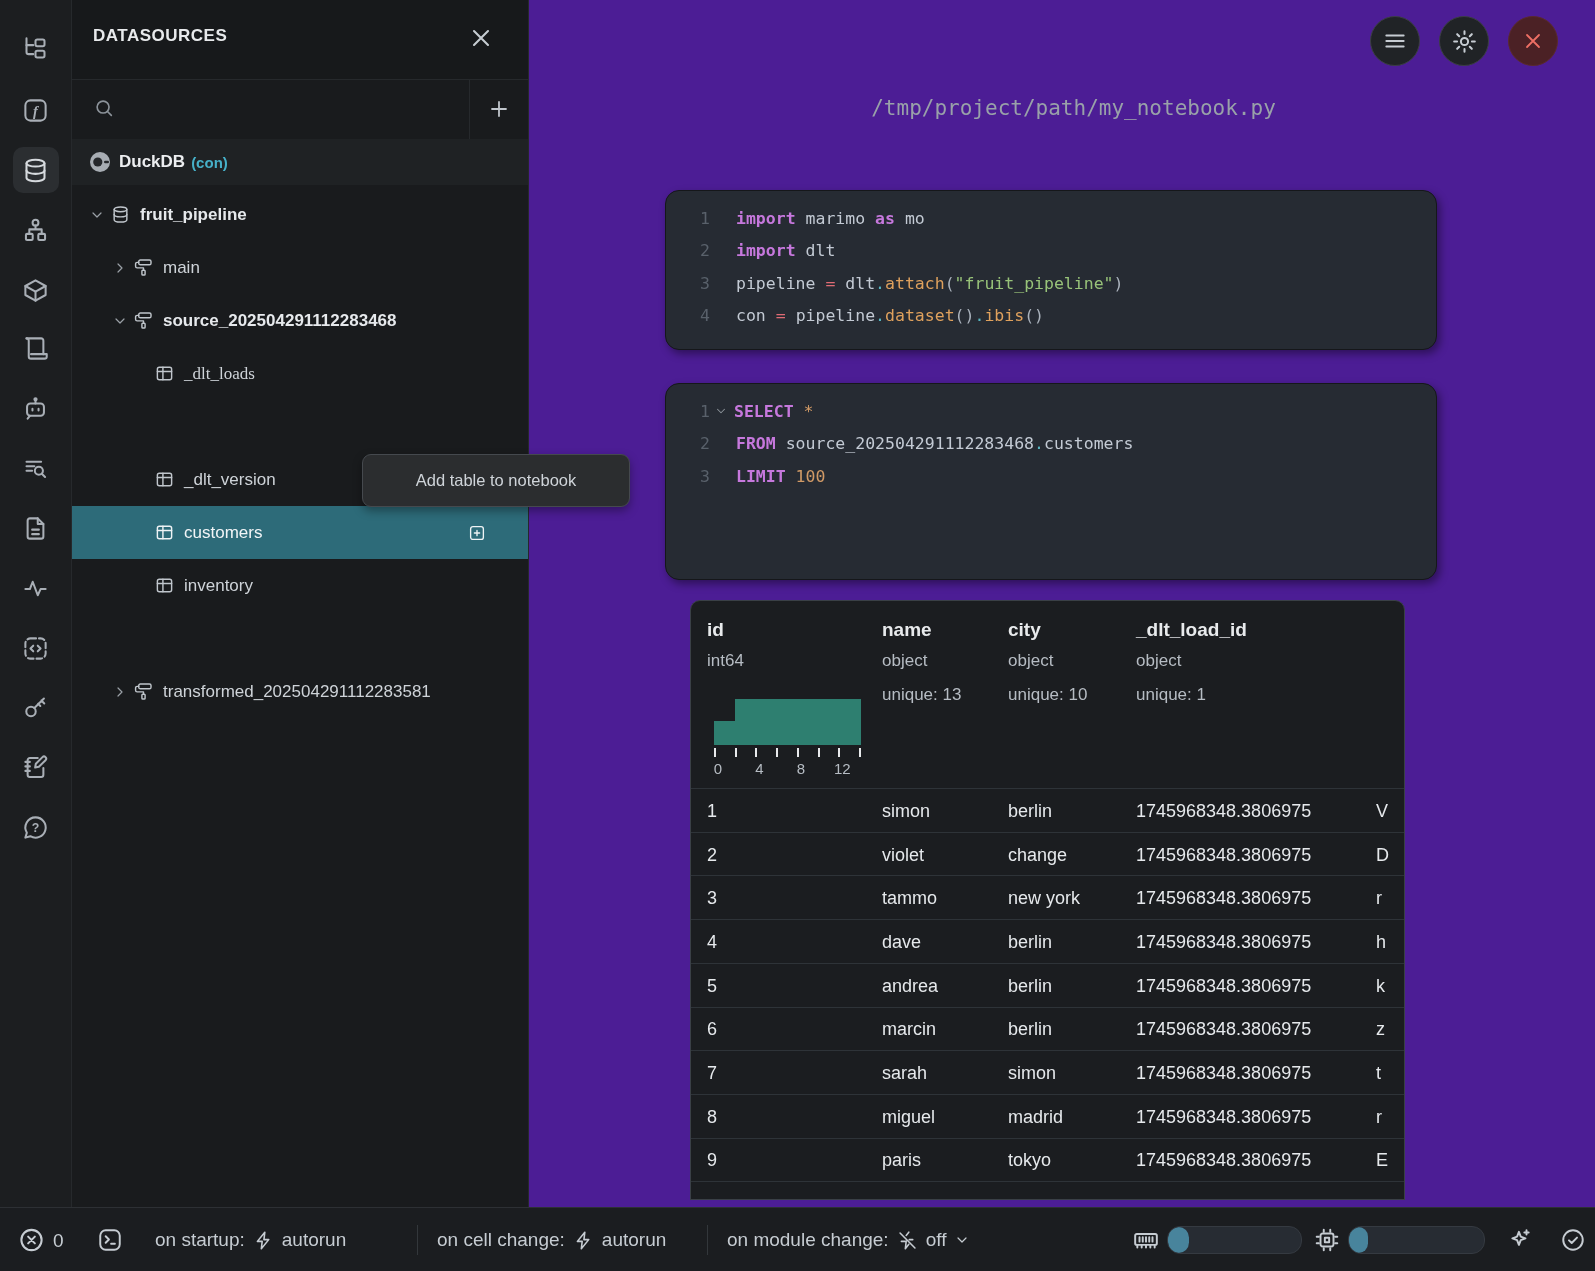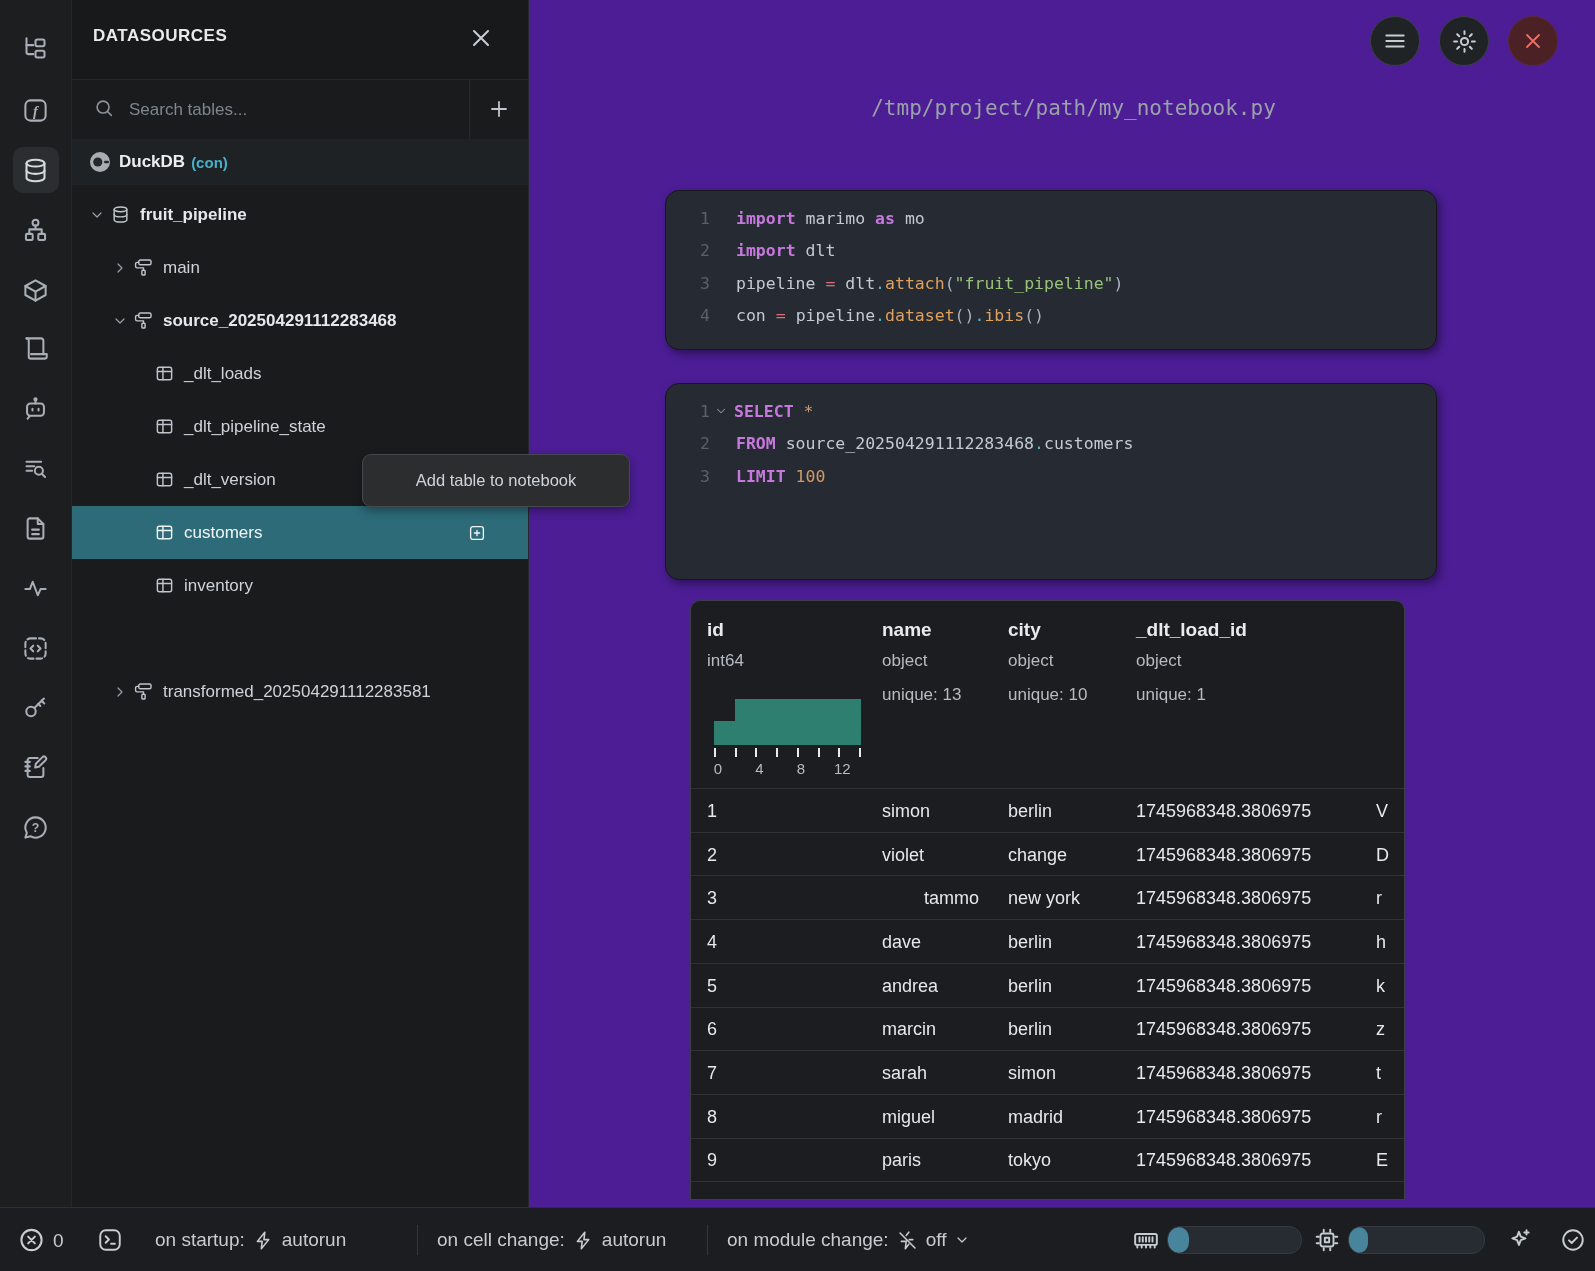--- a/index.html
+++ b/index.html
@@ -268,21 +268,20 @@
         </svg>
       </div>
   </div>
   <div id="search-row">
     <div id="search-icon" class="svg-icon" style="width: 22px; height: 22px;">
         <svg viewBox="0 0 24 24" width="100%" height="100%">
           <circle cx="11" cy="11" r="6.5"></circle>
           <path d="M15.8 15.8L20 20"></path>
         </svg>
       </div>
-    <input id="search-input" placeholder="Search tables..." style="">
     <div id="add-source">
       <span class="svg-icon" style="width:24px;height:24px;">
           <svg viewBox="0 0 24 24" width="100%" height="100%">
             <path d="M12 5v14M5 12h14"></path>
           </svg>
         </span>
     </div>
   </div>
   <div id="connection-row">
     <span id="conn-logo" class="svg-icon">
@@ -334,39 +333,29 @@
         </span>
         <span class="svg-icon t-icon" style="width: 19px; height: 19px;">
           <svg viewBox="0 0 24 24" width="100%" height="100%">
             <rect x="6" y="2.5" width="15.5" height="6" rx="2"></rect>
             <path d="M6 5.5H4a2 2 0 0 0-2 2v3a2 2 0 0 0 2 2h8v3"></path>
             <rect x="10" y="15.5" width="4" height="6" rx="1"></rect>
           </svg>
         </span>
         <span>source_202504291112283468</span>
       </div>
-      <div class="tree-row" style="top: 159px;">
+      <div class="tree-row" style="top: 159px; font-family: Liberation Serif, serif;">
         <span style="width: 84px; flex: 0 0 auto;"></span>
         <span class="svg-icon t-icon" style="width: 19px; height: 19px;">
           <svg viewBox="0 0 24 24" width="100%" height="100%">
             <rect x="3" y="4" width="18" height="16" rx="2.5"></rect>
             <path d="M3 9.5h18M10 4v16"></path>
           </svg>
         </span>
         <span>_dlt_loads</span>
-      </div>
-      <div class="tree-row" style="top: 212px;">
-        <span style="width: 84px; flex: 0 0 auto;"></span>
-        <span class="svg-icon t-icon" style="width: 19px; height: 19px;">
-          <svg viewBox="0 0 24 24" width="100%" height="100%">
-            <rect x="3" y="4" width="18" height="16" rx="2.5"></rect>
-            <path d="M3 9.5h18M10 4v16"></path>
-          </svg>
-        </span>
-        <span>_dlt_pipeline_state</span>
       </div>
       <div class="tree-row" style="top: 265px;">
         <span style="width: 84px; flex: 0 0 auto;"></span>
         <span class="svg-icon t-icon" style="width: 19px; height: 19px;">
           <svg viewBox="0 0 24 24" width="100%" height="100%">
             <rect x="3" y="4" width="18" height="16" rx="2.5"></rect>
             <path d="M3 9.5h18M10 4v16"></path>
           </svg>
         </span>
         <span>_dlt_version</span>
@@ -524,21 +513,21 @@
           </div>
           <div class="t-row" style="top: 43.7px;">
             <span class="t-cell" style="left: 16px;">2</span>
             <span class="t-cell" style="left: 191px;">violet</span>
             <span class="t-cell" style="left: 317px;">change</span>
             <span class="t-cell" style="left: 445px;">1745968348.3806975</span>
             <span class="t-cell" style="left: 685px;">D</span>
           </div>
           <div class="t-row" style="top: 87.4px;">
             <span class="t-cell" style="left: 16px;">3</span>
-            <span class="t-cell" style="left: 191px; margin-left: 42px;">tammo</span>
+            <span class="t-cell" style="left: 191px;">tammo</span>
             <span class="t-cell" style="left: 317px;">new york</span>
             <span class="t-cell" style="left: 445px;">1745968348.3806975</span>
             <span class="t-cell" style="left: 685px;">r</span>
           </div>
           <div class="t-row" style="top: 131.1px;">
             <span class="t-cell" style="left: 16px;">4</span>
             <span class="t-cell" style="left: 191px;">dave</span>
             <span class="t-cell" style="left: 317px;">berlin</span>
             <span class="t-cell" style="left: 445px;">1745968348.3806975</span>
             <span class="t-cell" style="left: 685px;">h</span>

